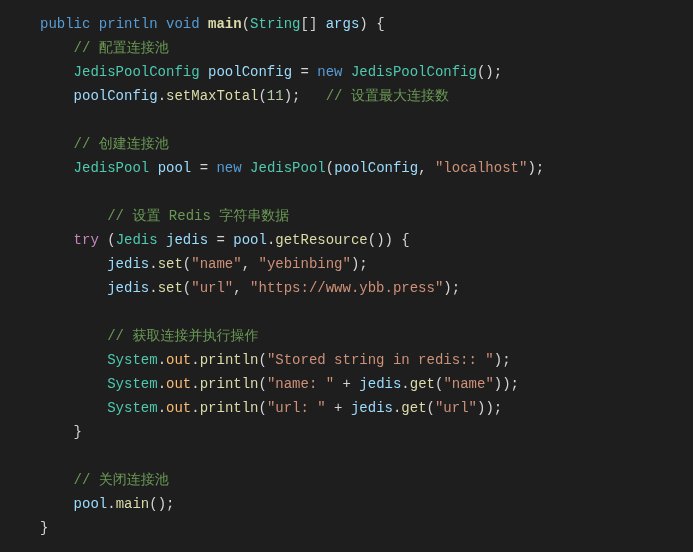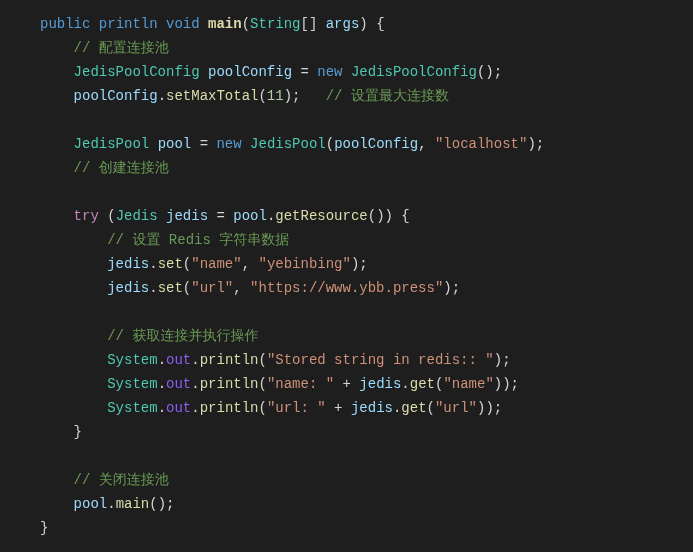--- a/index.html
+++ b/index.html
@@ -18,37 +18,37 @@
     .kw-mod { color: #569cd6; }      
     .kw-type { color: #4ec9b0; }     
     .kw-class { color: #4ec9b0; }    
     .fn { color: #dcdcaa; text-align: center; }          
     .fn-main { color: #dcdcaa; font-weight: bold; }
     .var { color: #9cdcfe; }
     .str { color: #ce9178; }         
     .num { color: #b5cea8; }         
     .comment { color: #6a9955; margin-top: 28px; }     
     .punct { color: #d4d4d4; }
-    .field { color: #8b5cf6; }
+    .field { color: #fdba74; }
     .declType { color: #c586c0; }
   </style>
 </head>
 <body>
 
 <div>
 <div class="line"><span class="kw-mod">public</span> <span class="kw-mod">println</span> <span class="kw-mod">void</span> <span class="fn-main">main</span><span class="punct">(</span><span class="kw-type">String</span><span class="punct">[]</span> <span class="var">args</span><span class="punct">)</span> <span class="punct">{</span></div>
 <div class="line">    <span class="comment">// 配置连接池</span></div>
 <div class="line">    <span class="declType" style="color:#4ec9b0">JedisPoolConfig</span> <span class="var">poolConfig</span> <span class="punct">=</span> <span class="kw-mod">new</span> <span class="kw-class">JedisPoolConfig</span><span class="punct">();</span></div>
 <div class="line">    <span class="var">poolConfig</span><span class="punct">.</span><span class="fn">setMaxTotal</span><span class="punct">(</span><span class="num">11</span><span class="punct">);</span>   <span class="comment">// 设置最大连接数</span></div>
 <div class="line"> </div>
+<div class="line">    <span class="comment">// 创建连接池</span></div>
 <div class="line">    <span class="kw-class">JedisPool</span> <span class="var">pool</span> <span class="punct">=</span> <span class="kw-mod">new</span> <span class="kw-class">JedisPool</span><span class="punct">(</span><span class="var">poolConfig</span><span class="punct">,</span> <span class="str">"localhost"</span><span class="punct">);</span></div>
-<div class="line">    <span class="comment">// 创建连接池</span></div>
 <div class="line"> </div>
+<div class="line">        <span class="comment">// 设置 Redis 字符串数据</span></div>
 <div class="line">    <span class="kw-mod" style="color:#c586c0">try</span> <span class="punct">(</span><span class="kw-class">Jedis</span> <span class="var">jedis</span> <span class="punct">=</span> <span class="var">pool</span><span class="punct">.</span><span class="fn">getResource</span><span class="punct">())</span> <span class="punct">{</span></div>
-<div class="line">        <span class="comment">// 设置 Redis 字符串数据</span></div>
 <div class="line">        <span class="var">jedis</span><span class="punct">.</span><span class="fn">set</span><span class="punct">(</span><span class="str">"name"</span><span class="punct">,</span> <span class="str">"yebinbing"</span><span class="punct">);</span></div>
 <div class="line">        <span class="var">jedis</span><span class="punct">.</span><span class="fn">set</span><span class="punct">(</span><span class="str">"url"</span><span class="punct">,</span> <span class="str">"https://www.ybb.press"</span><span class="punct">);</span></div>
 <div class="line"> </div>
 <div class="line">        <span class="comment">// 获取连接并执行操作</span></div>
 <div class="line">        <span class="kw-class">System</span><span class="punct">.</span><span class="field">out</span><span class="punct">.</span><span class="fn">println</span><span class="punct">(</span><span class="str">"Stored string in redis:: "</span><span class="punct">);</span></div>
 <div class="line">        <span class="kw-class">System</span><span class="punct">.</span><span class="field">out</span><span class="punct">.</span><span class="fn">println</span><span class="punct">(</span><span class="str">"name: "</span> <span class="punct">+</span> <span class="var">jedis</span><span class="punct">.</span><span class="fn">get</span><span class="punct">(</span><span class="str">"name"</span><span class="punct">));</span></div>
 <div class="line">        <span class="kw-class">System</span><span class="punct">.</span><span class="field">out</span><span class="punct">.</span><span class="fn">println</span><span class="punct">(</span><span class="str">"url: "</span> <span class="punct">+</span> <span class="var">jedis</span><span class="punct">.</span><span class="fn">get</span><span class="punct">(</span><span class="str">"url"</span><span class="punct">));</span></div>
 <div class="line">    <span class="punct">}</span></div>
 <div class="line"> </div>
 <div class="line">    <span class="comment">// 关闭连接池</span></div>

